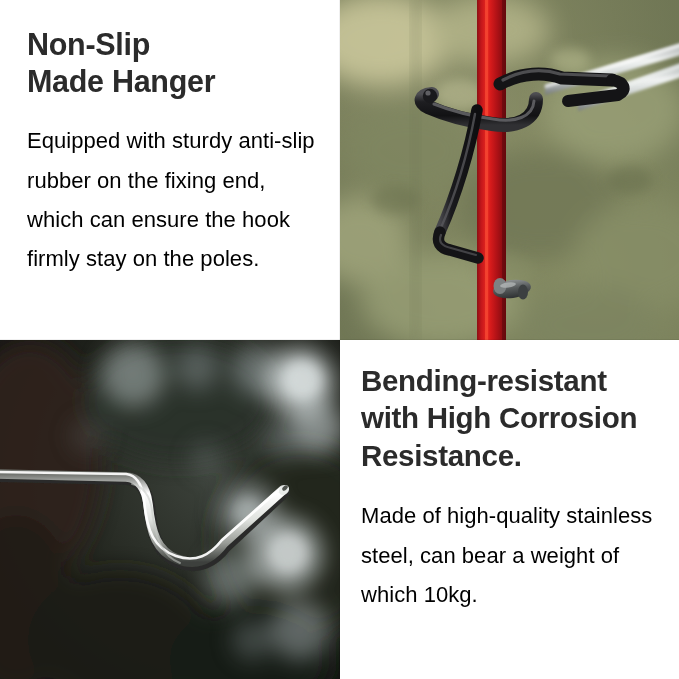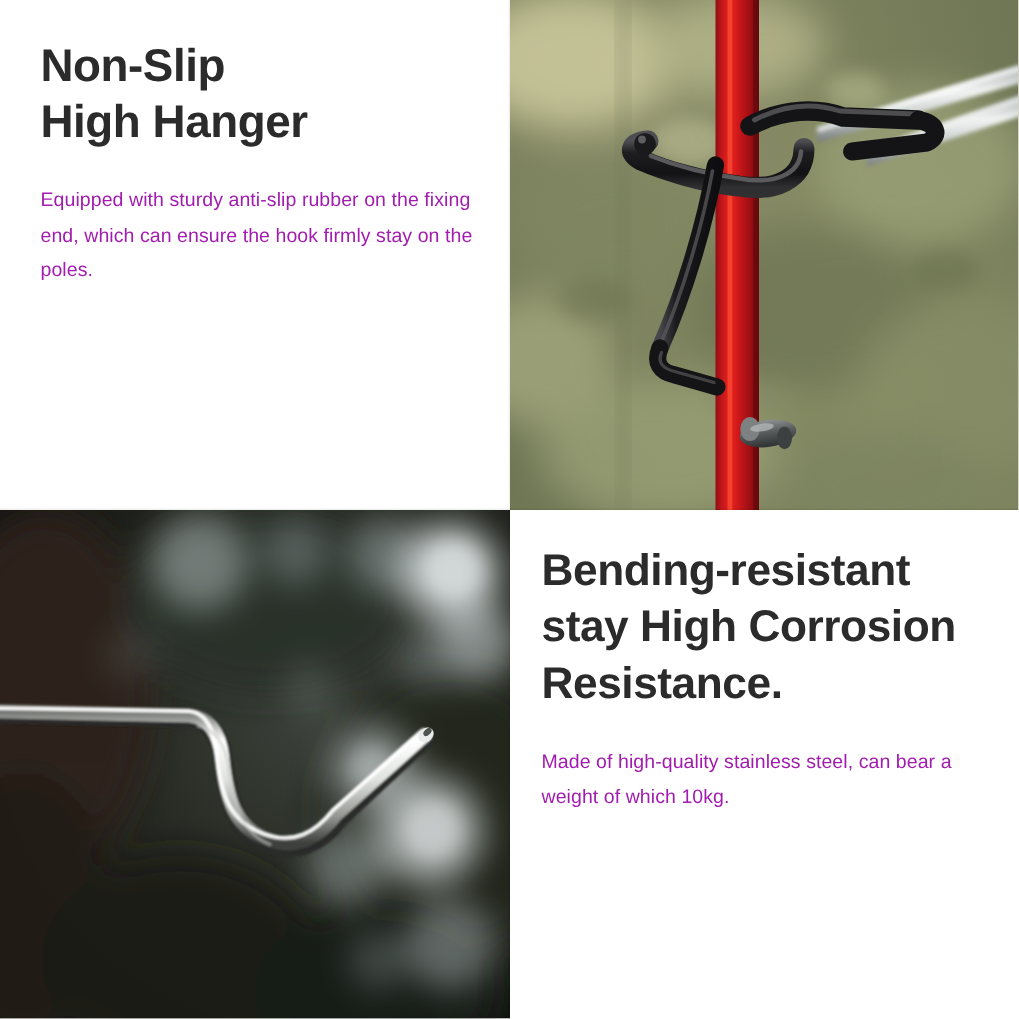--- a/index.html
+++ b/index.html
@@ -26,24 +26,24 @@
   
   .headline {
     font-size:31px;
     font-weight:700;
     line-height:1.22;
     letter-spacing:-0.3px;
     color:#2b2b2b;
     white-space:pre-line;
   }
   .body-copy {
-    font-size:13px;
+    font-size:22px;
     font-weight:400;
     line-height:1.78;
-    color:#a21caf;
+    color:#000000;
     letter-spacing:0.05px;
   }
 
   
   .tl-inner { position:absolute; left:27px; top:26px; width:300px; }
   .tl-inner .headline { font-size:30.5px; }
   .tl-inner .body-copy { margin-top:21px; width:300px; }
 
   
   .br-inner { position:absolute; left:21px; top:22px; width:306px; }
@@ -69,21 +69,21 @@
   }
 </style>
 </head>
 <body>
 
 <div class="sheet">
 
   <div class="cell text-cell">
     <div class="tl-inner">
       <h1 class="headline">Non-Slip
-High Hanger</h1>
+Made Hanger</h1>
       <p class="body-copy">Equipped with sturdy anti-slip rubber on the fixing end, which can ensure the hook firmly stay on the poles.</p>
     </div>
   </div>
 
   <div class="cell photo-grass">
     <svg viewBox="0 0 339 340" preserveAspectRatio="xMidYMid slice">
       <defs>
 
         <radialGradient id="gr1" cx="30%" cy="20%" r="70%">
           <stop offset="0%" stop-color="#c9c79b"></stop>
@@ -290,20 +290,20 @@
 
       <g>
         <ellipse cx="284" cy="150" rx="5.6" ry="4.4" fill="#e9ecea" transform="rotate(-42 284 150)"></ellipse>
         <ellipse cx="285" cy="148" rx="3.2" ry="2" fill="#50544f" transform="rotate(-42 285 148)"></ellipse>
       </g>
     </svg>
   </div>
 
   <div class="cell text-cell">
     <div class="br-inner">
-      <h2 class="headline">Bending-resistant stay High Corrosion Resistance.</h2>
+      <h2 class="headline">Bending-resistant with High Corrosion Resistance.</h2>
       <p class="body-copy">Made of high-quality stainless steel, can bear a weight of which 10kg.</p>
     </div>
   </div>
 
   <div class="seam-v"></div>
   <div class="seam-h"></div>
 </div>
 
 </body></html>

